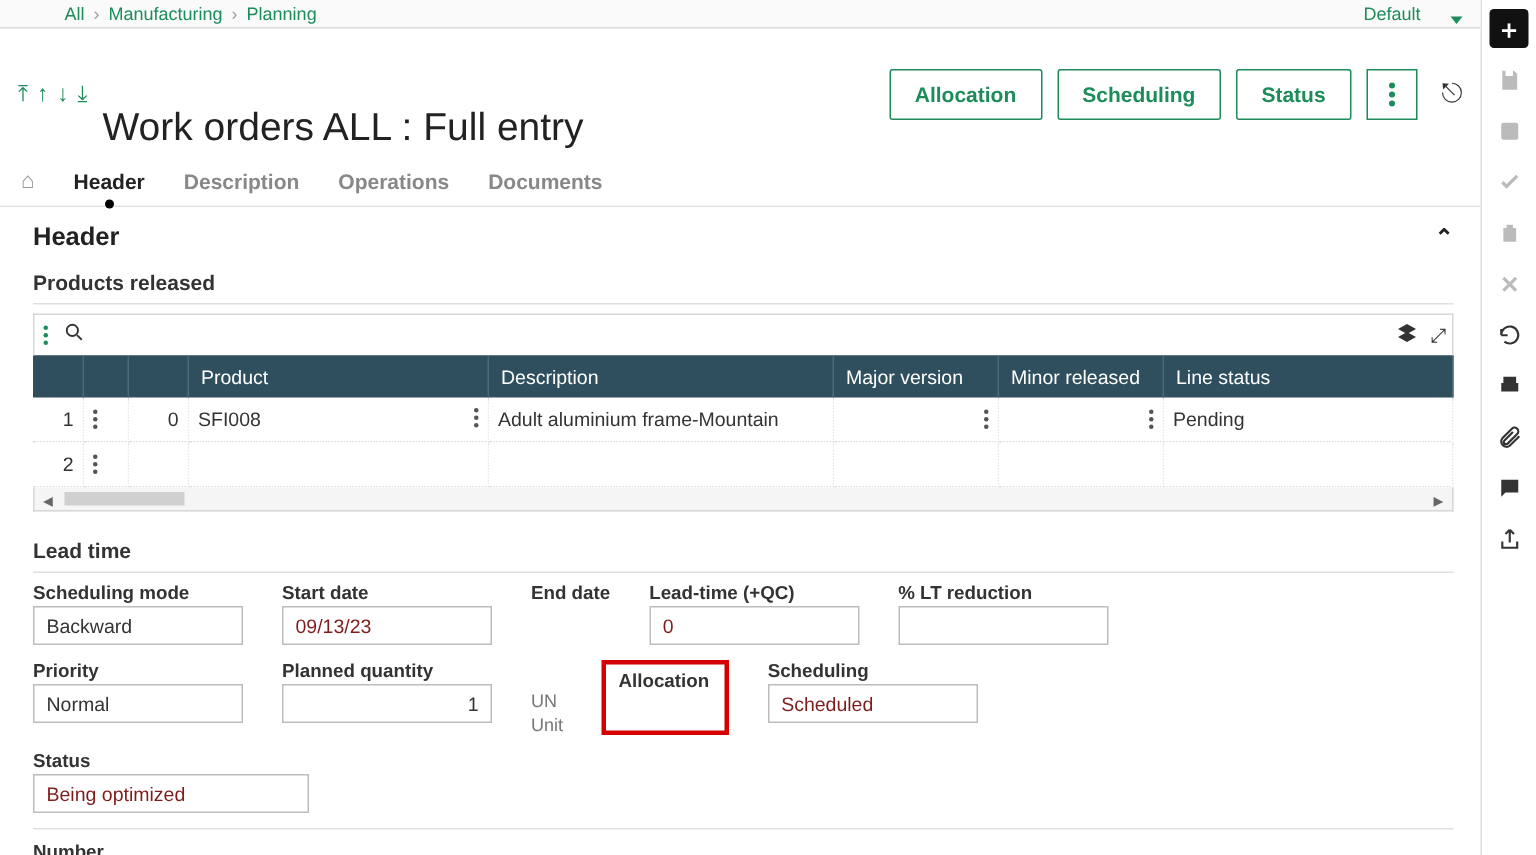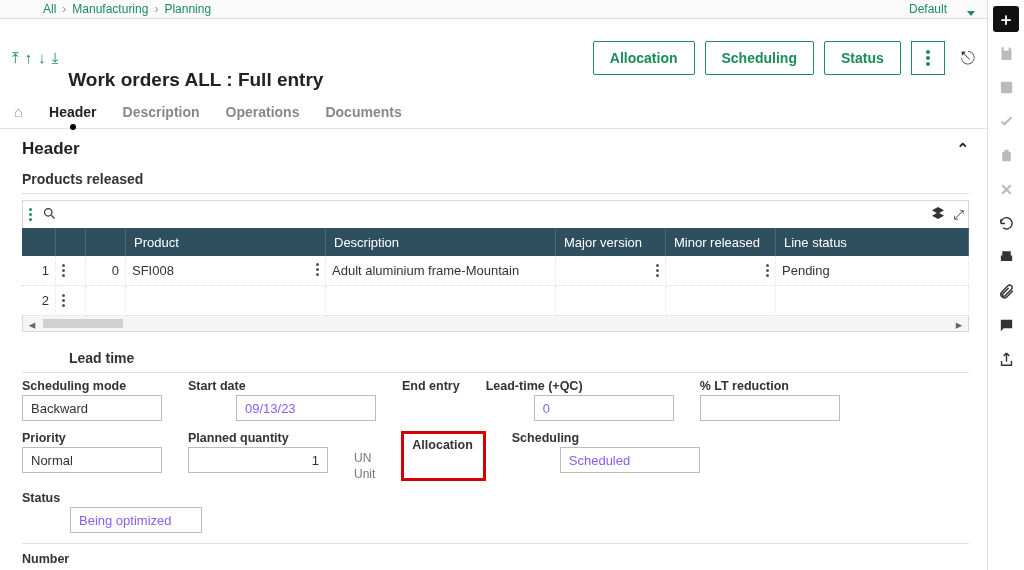--- a/index.html
+++ b/index.html
@@ -59,22 +59,22 @@
     display: flex;
     align-items: center;
     padding: 6px 12px 0 12px;
     gap: 10px;
   }
   .nav-arrows {
     display: flex; gap: 6px; color:#1b8c5a; font-size:15px;
   }
   .nav-arrows span { cursor: pointer; }
   .title-text {
-    font-size: 19px;
-    font-weight: 700;
+    font-size: 26px;
+    font-weight: 400;
     color: #222;
     flex: 1;
     margin-top: 44px;
   }
   .action-btns { display:flex; gap:10px; align-items:center;}
   .action-btn {
     border: 1.5px solid #1b8c5a;
     color: #1b8c5a;
     background: #fff;
     padding: 8px 16px;
@@ -153,21 +153,21 @@
   .scroll-footer .ra{right:2px;}
   .scroll-footer .thumb { position:absolute; top:3px; left:20px; height:9px; width:80px; background:#d0d0d0;}
   
   .fields-row { display:flex; gap:26px; margin:6px 0 10px 0; flex-wrap:wrap;}
   .field { display:flex; flex-direction:column; gap:2px;}
   .field label{ font-size:12.5px; font-weight:600; color:#333;}
   .field input, .field .ro {
     border:1px solid #bcbcbc; height:26px; padding:2px 8px; font-size:13px;
     width:140px; color:#333; background:#fff;
   }
-  .field .ro { color:#8b5cf6; background:#fff; display:flex; align-items:center;margin-left:48px;}
+  .field .ro { color:#7f1d1d; background:#fff; display:flex; align-items:center;}
   .unit { color:#777; font-size:12px; margin-top:2px;}
   .unit-block { display:flex; flex-direction:column; align-items:flex-start; padding-top:18px;}
   .highlight-box {
     border:3px solid #d40000; padding:4px 10px 8px 8px;
   }
   .routing-line { border-bottom:1px solid #e0e0e0; margin:4px 0 8px 0;}
   
   .right-rail {
     width:36px; background:#fff; display:flex; flex-direction:column; align-items:center;
     padding-top:6px; gap:8px;
@@ -331,34 +331,34 @@
             <td></td>
           </tr>
         </tbody>
       </table>
       <div class="scroll-footer">
         <span class="scroll-arrow la">◂</span>
         <span class="thumb"></span>
         <span class="scroll-arrow ra">▸</span>
       </div>
 
-      <div class="subhead" style="margin-top:18px;margin-left:47px;">Lead time</div>
+      <div class="subhead" style="margin-top:18px;">Lead time</div>
       <div class="sub-line"></div>
 
       <div class="fields-row">
         <div class="field">
           <label>Scheduling mode</label>
           <input value="Backward" style="">
         </div>
         <div class="field">
           <label>Start date</label>
           <div class="ro">09/13/23</div>
         </div>
         <div class="field">
-          <label>End entry</label>
+          <label>End date</label>
         </div>
         <div class="field">
           <label>Lead-time (+QC)</label>
           <div class="ro">0</div>
         </div>
         <div class="field">
           <label>% LT reduction</label>
           <input value="" style="">
         </div>
       </div>
@@ -383,21 +383,21 @@
         </div>
         <div class="field">
           <label>Scheduling</label>
           <div class="ro">Scheduled</div>
         </div>
       </div>
 
       <div class="fields-row">
         <div class="field">
           <label>Status</label>
-          <div class="ro" style="width:132px">Being optimized</div>
+          <div class="ro" style="width:184px">Being optimized</div>
         </div>
       </div>
 
       <div class="routing-line"></div>
 
       <div class="fields-row" style="margin-bottom:0">
         <div class="field">
           <label>Number</label>
 
         </div>

